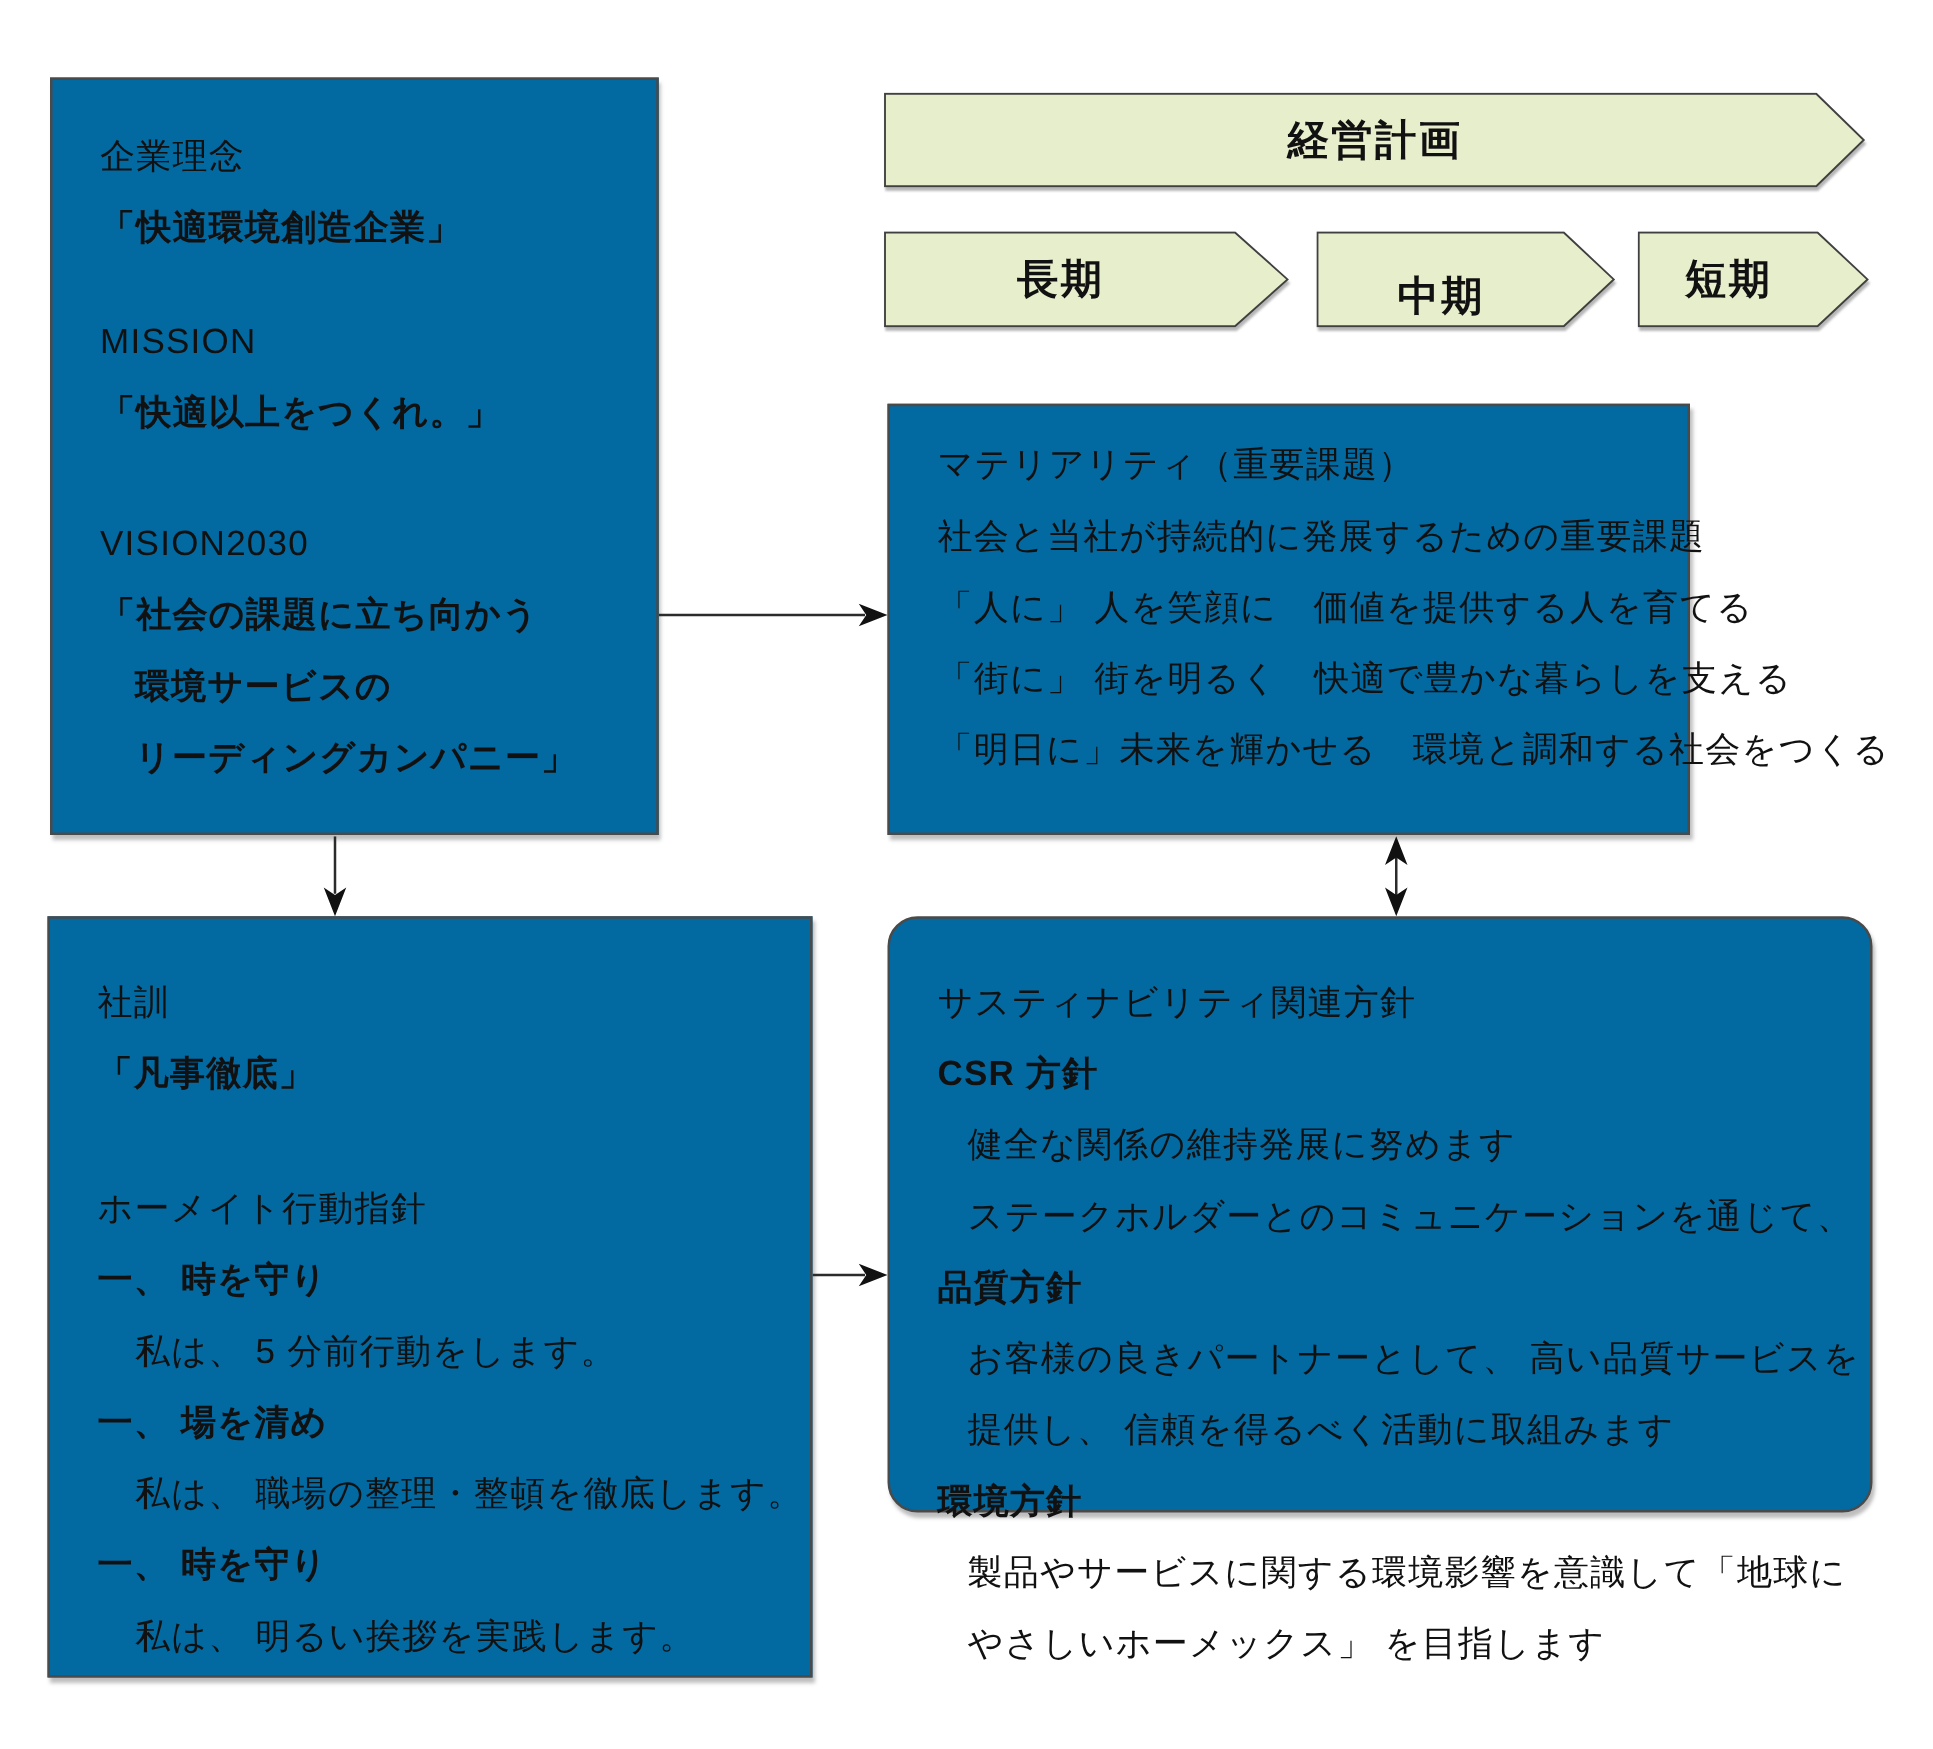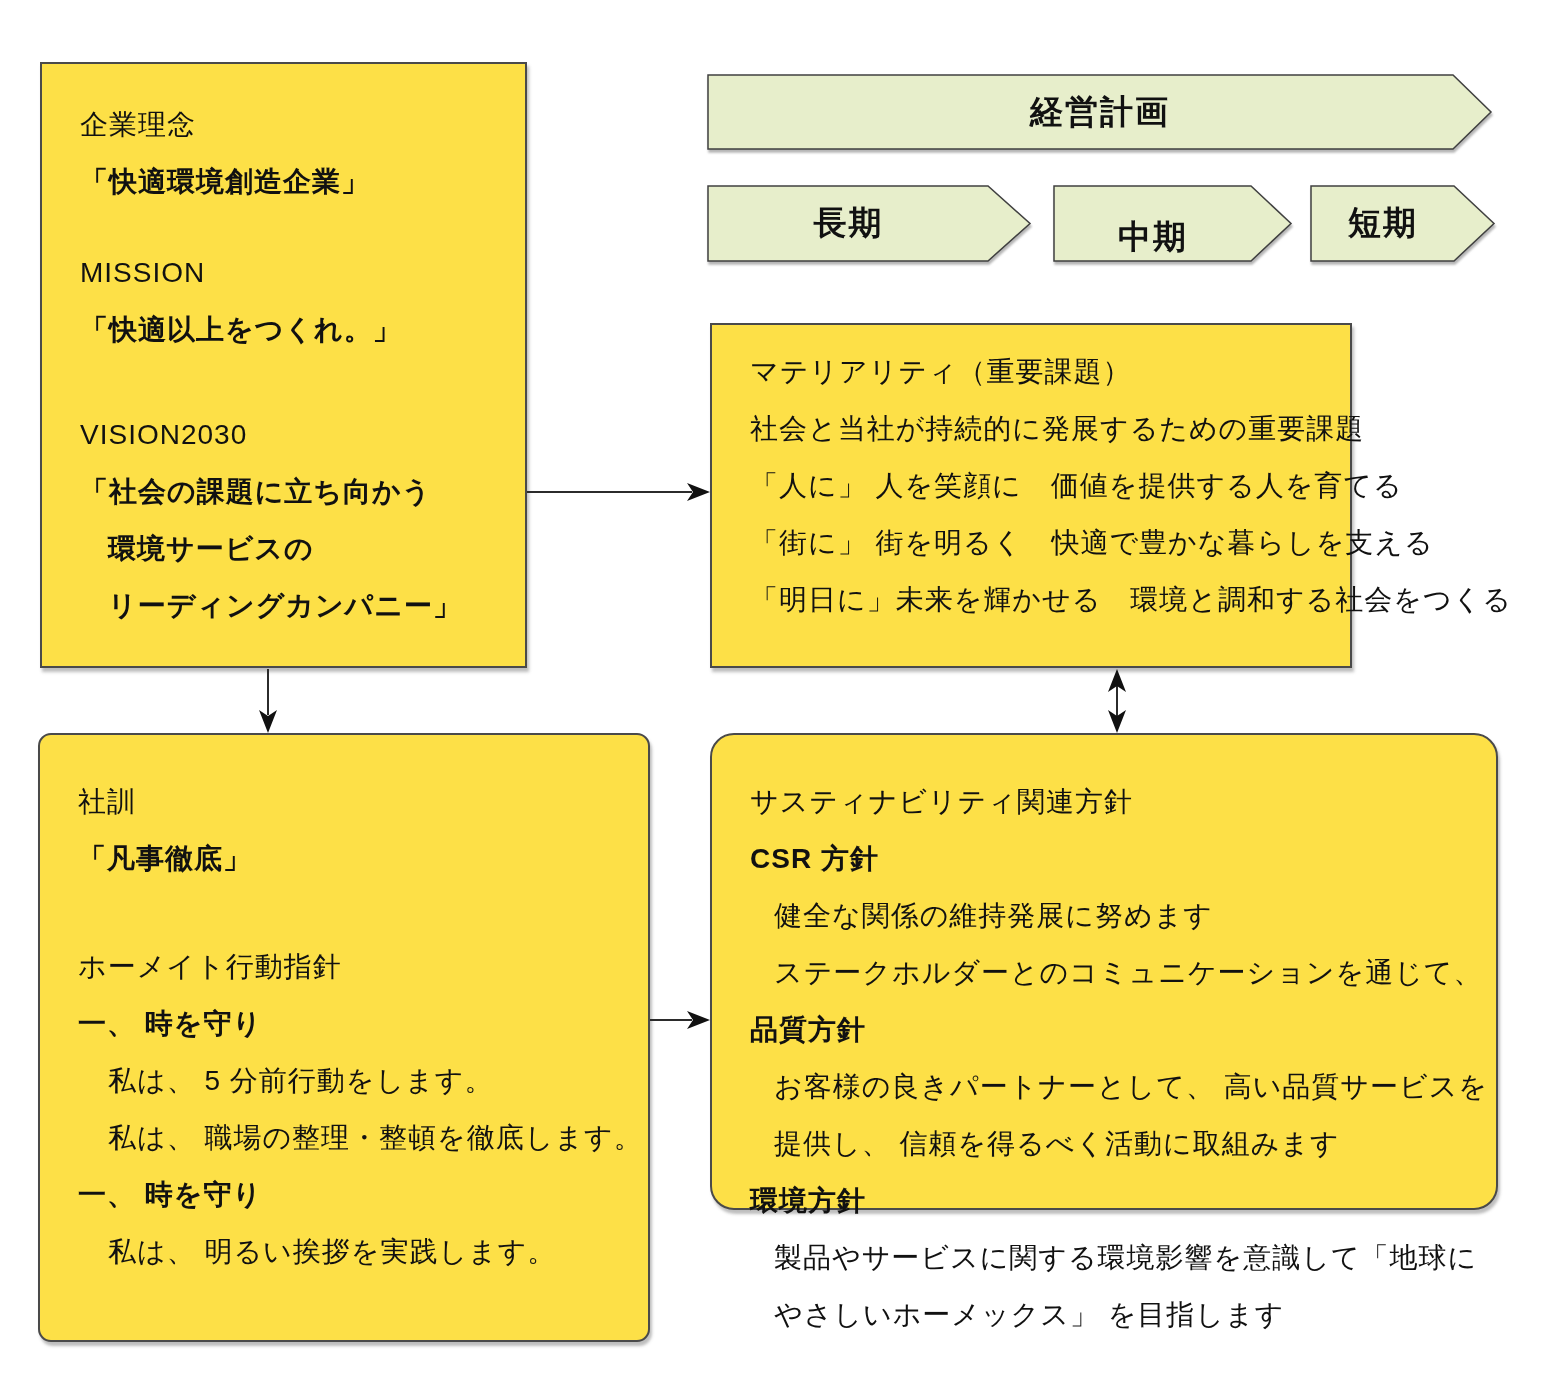--- a/index.html
+++ b/index.html
@@ -3,21 +3,21 @@
 <meta charset="utf-8">
 <style>
   html,body{margin:0;padding:0;background:#ffffff;}
   body{
     width:1546px;height:1399px;position:relative;overflow:hidden;
     font-family:"Liberation Sans","DejaVu Sans",sans-serif;
     color:#111;
   }
   .box{
     position:absolute;
-    background:#fde047;
+    background:#0369a1;
     border:2px solid #4a4a4a;
     box-shadow:2px 4px 3px rgba(110,110,110,0.45);
     box-sizing:border-box;
   }
   .box .content{position:absolute;left:38px;right:12px;top:0;}
   .line{
     font-size:28px;
     line-height:57px;
     white-space:nowrap;
     letter-spacing:1px;
@@ -82,27 +82,28 @@
 <div class="box" style="left:710px;top:323px;width:642px;height:345px;">
   <div class="content" style="top:18px;">
     <div class="line">マテリアリティ（重要課題）</div>
     <div class="line">社会と当社が持続的に発展するための重要課題</div>
     <div class="line">「人に」 人を笑顔に　価値を提供する人を育てる</div>
     <div class="line">「街に」 街を明るく　快適で豊かな暮らしを支える</div>
     <div class="line">「明日に」未来を輝かせる　環境と調和する社会をつくる</div>
   </div>
 </div>
 
-<div class="box" style="left:38px;top:733px;width:612px;height:609px;border-radius:13px;">
+<div class="box" style="left:38px;top:733px;width:612px;height:609px;">
   <div class="content" style="top:38px;">
     <div class="line">社訓</div>
     <div class="line b">「凡事徹底」</div>
     <div class="line" style="margin-top:51px;">ホーメイト行動指針</div>
     <div class="line b">一、 時を守り</div>
     <div class="line ind1">私は、 5 分前行動をします。</div>
+    <div class="line b">一、 場を清め</div>
     <div class="line ind1">私は、 職場の整理・整頓を徹底します。</div>
     <div class="line b">一、 時を守り</div>
     <div class="line ind1">私は、 明るい挨拶を実践します。</div>
   </div>
 </div>
 
 <div class="box" style="left:710px;top:733px;width:788px;height:477px;border-radius:24px;">
   <div class="content" style="top:38px;">
     <div class="line">サスティナビリティ関連方針</div>
     <div class="line b">CSR 方針</div>

